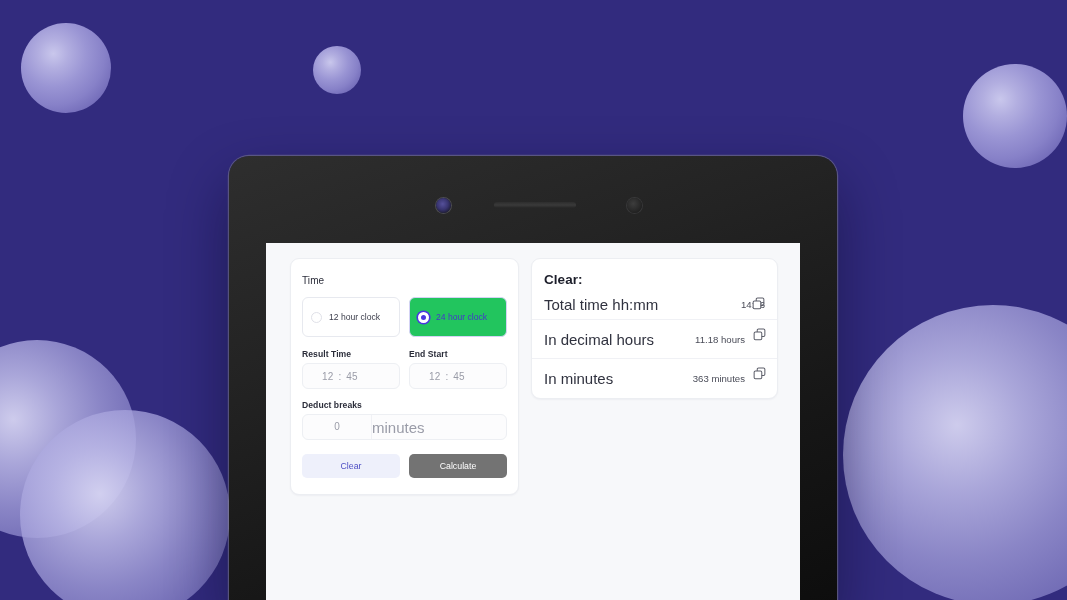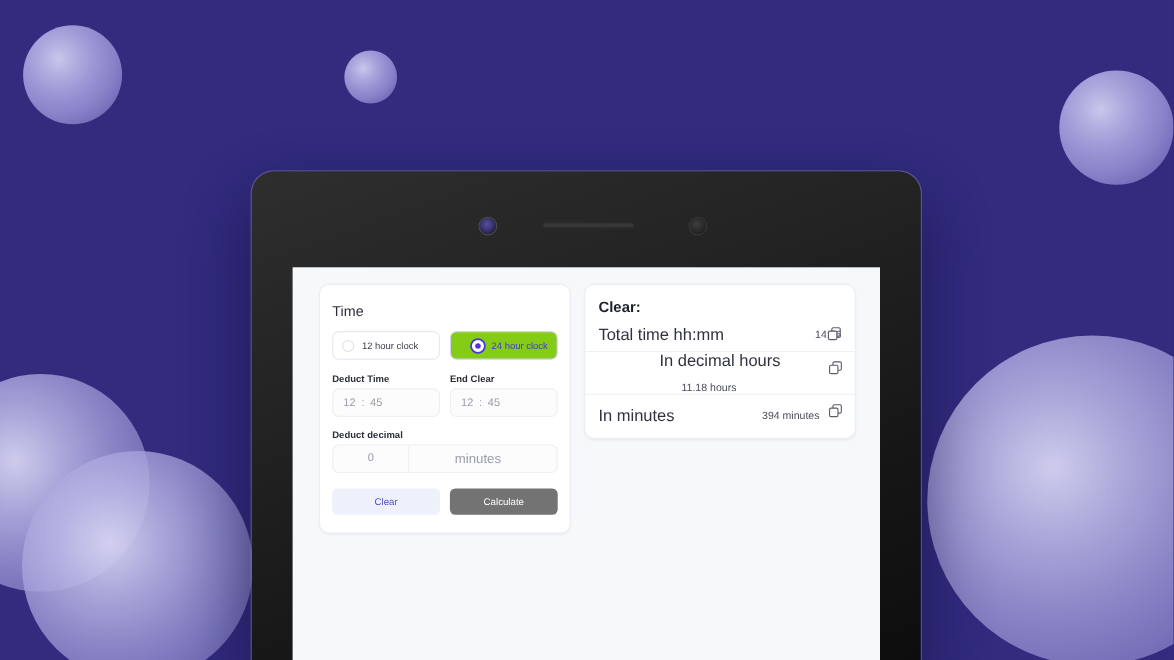--- a/index.html
+++ b/index.html
@@ -132,21 +132,21 @@
     width: 229px;
     background: #ffffff;
     border: 1px solid #eceef2;
     border-radius: 9px;
     padding: 16px 11px 16px 11px;
     box-sizing: border-box;
     box-shadow: 0 1px 2px rgba(30,32,60,0.045);
   }
 
   .section-title {
-    font-size: 13px;
+    font-size: 10px;
     color: #2b2d3a;
     margin: 0 0 11px 0;
     letter-spacing: 0.1px;
   }
 
   .field-label {
     font-size: 8.6px;
     font-weight: bold;
     color: #2b2d3a;
     margin: 0 0 4px 0;
@@ -157,32 +157,31 @@
   #clock-mode-row {
     display: flex;
     gap: 9px;
     margin-bottom: 12px;
   }
   .radio-option {
     flex: 1;
     display: flex;
     align-items: center;
     gap: 7px;
-    height: 26px;
+    height: 40px;
     padding: 0 8px;
     box-sizing: border-box;
     border: 1px solid #e7e9ef;
     border-radius: 6px;
     background: #ffffff;
     cursor: pointer;
   }
   .radio-option.selected {
-    background: #84cc16;
+    background: #22c55e;
     border-color: #d5d3f5;
-    justify-content: flex-end;
   }
   .radio-dot {
     width: 11px;
     height: 11px;
     border-radius: 50%;
     border: 1.4px solid #e0e1e8;
     background: #ffffff;
     box-sizing: border-box;
     flex: 0 0 auto;
   }
@@ -205,21 +204,21 @@
     margin-bottom: 11px;
   }
   .time-col { flex: 1; }
   .time-input {
     height: 26px;
     border: 1px solid #edeff3;
     border-radius: 6px;
     background: #fcfcfd;
     display: flex;
     align-items: center;
-    padding-left: 9px;
+    padding-left: 19px;
     box-sizing: border-box;
     cursor: text;
   }
   .time-seg {
     font-size: 10px;
     color: #9a9ca8;
     letter-spacing: 0.2px;
   }
   .time-colon {
     font-size: 10px;
@@ -244,23 +243,23 @@
     text-align: center;
     font-size: 10px;
     color: #9a9ca8;
     border-right: 1px solid #f0f1f5;
     line-height: 24px;
     height: 24px;
     cursor: text;
   }
   #breaks-unit {
     flex: 1;
-    text-align: center;
+    text-align: left;
     padding-right: 9px;
-    font-size: 12px;
+    font-size: 15px;
     color: #9a9ca8;
   }
 
   
   #action-row {
     display: flex;
     gap: 9px;
   }
   .btn {
     flex: 1;
@@ -308,21 +307,21 @@
     padding: 0 12px;
     height: 39px;
     box-sizing: border-box;
     position: relative;
   }
   #result-row-total {
     height: 33px;
     padding-top: 2px;
     border-bottom: 1px solid #f0f1f5;
   }
-  #result-row-decimal { border-bottom: 1px solid #f0f1f5; flex-direction: column; }
+  #result-row-decimal { border-bottom: 1px solid #f0f1f5; }
   .result-label {
     font-size: 15px;
     color: #30323f;
   }
   .result-value {
     font-size: 9.6px;
     color: #4a4c58;
   }
   .result-value.with-icon { margin-right: 20px; }
 
@@ -371,38 +370,38 @@
               <span class="radio-label">12 hour clock</span>
             </div>
             <div class="radio-option selected">
               <span class="radio-dot"></span>
               <span class="radio-label">24 hour clock</span>
             </div>
           </div>
 
           <div id="time-row">
             <div class="time-col">
-              <div class="field-label">Deduct Time</div>
+              <div class="field-label">Result Time</div>
               <div class="time-input">
                 <span class="time-seg">12</span>
                 <span class="time-colon">:</span>
                 <span class="time-seg">45</span>
               </div>
             </div>
             <div class="time-col">
-              <div class="field-label">End Clear</div>
+              <div class="field-label">End Start</div>
               <div class="time-input">
                 <span class="time-seg">12</span>
                 <span class="time-colon">:</span>
                 <span class="time-seg">45</span>
               </div>
             </div>
           </div>
 
-          <div class="field-label">Deduct decimal</div>
+          <div class="field-label">Deduct breaks</div>
           <div id="breaks-input">
             <div id="breaks-value">0</div>
             <div id="breaks-unit">minutes</div>
           </div>
 
           <div id="action-row">
             <div class="btn" id="clear-button">Clear</div>
             <div class="btn" id="calculate-button">Calculate</div>
           </div>
         </div>
@@ -428,21 +427,21 @@
             <span class="copy-icon" id="copy-icon-decimal">
               <svg width="13" height="13" viewBox="0 0 16 16" fill="none">
                 <rect x="5.2" y="1.2" width="9.4" height="9.4" rx="1.6" stroke="#5b5d68" stroke-width="1.25"></rect>
                 <rect x="1.4" y="5.0" width="9.4" height="9.4" rx="1.6" fill="#ffffff" stroke="#5b5d68" stroke-width="1.25"></rect>
               </svg>
             </span>
           </div>
 
           <div class="result-row" id="result-row-minutes">
             <span class="result-label">In minutes</span>
-            <span class="result-value with-icon">394 minutes</span>
+            <span class="result-value with-icon">363 minutes</span>
             <span class="copy-icon" id="copy-icon-minutes">
               <svg width="13" height="13" viewBox="0 0 16 16" fill="none">
                 <rect x="5.2" y="1.2" width="9.4" height="9.4" rx="1.6" stroke="#5b5d68" stroke-width="1.25"></rect>
                 <rect x="1.4" y="5.0" width="9.4" height="9.4" rx="1.6" fill="#ffffff" stroke="#5b5d68" stroke-width="1.25"></rect>
               </svg>
             </span>
           </div>
 
         </div>
 

